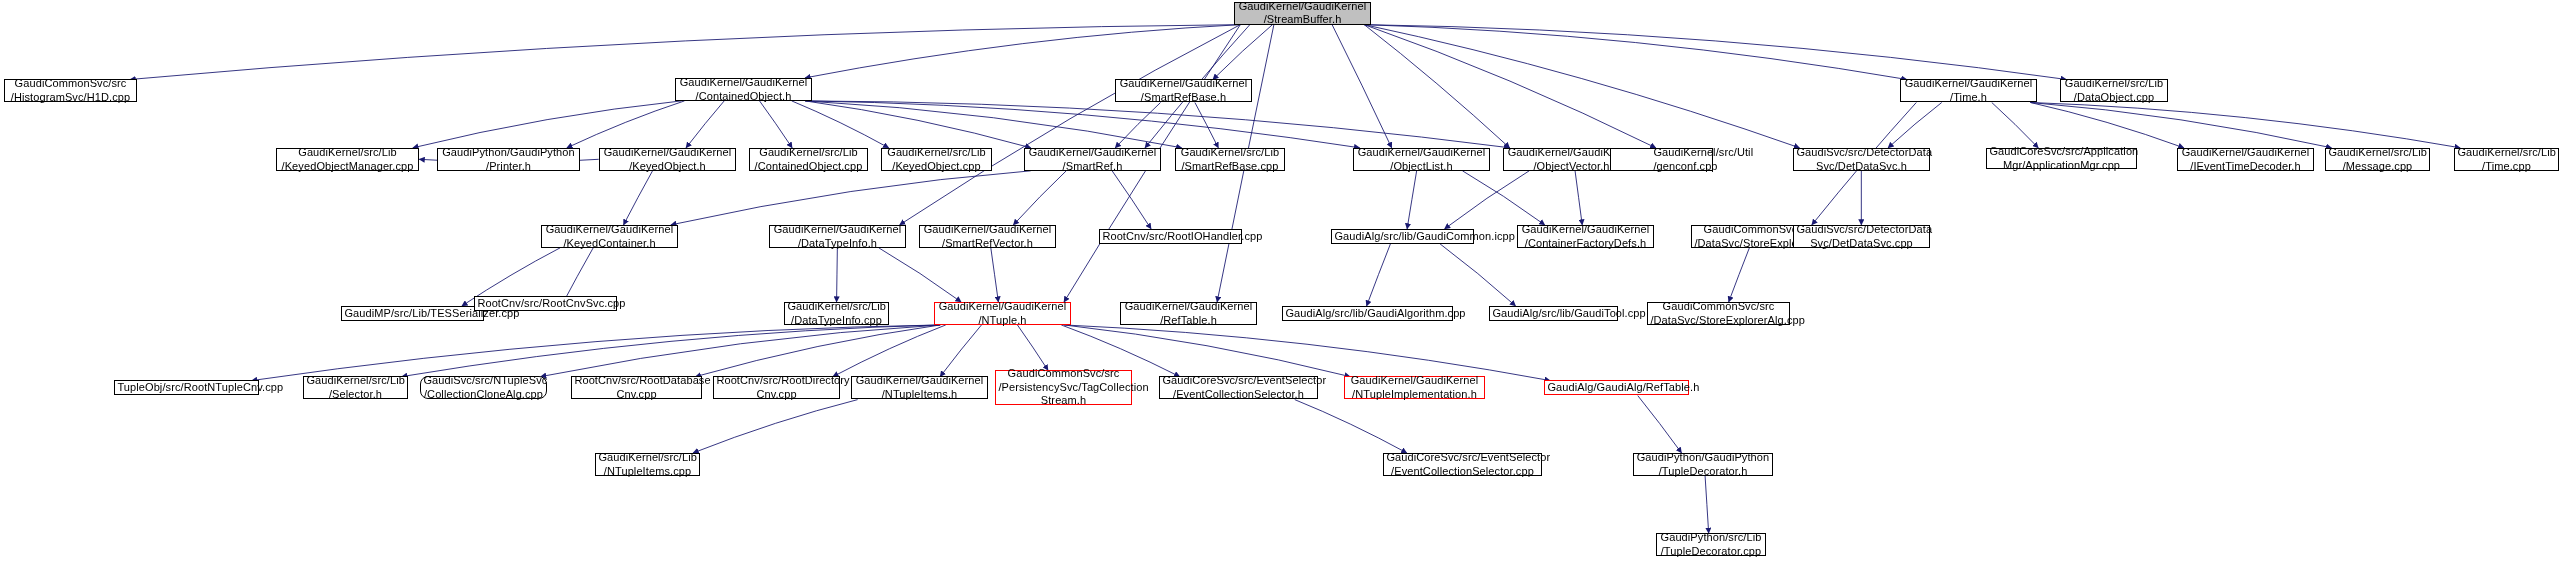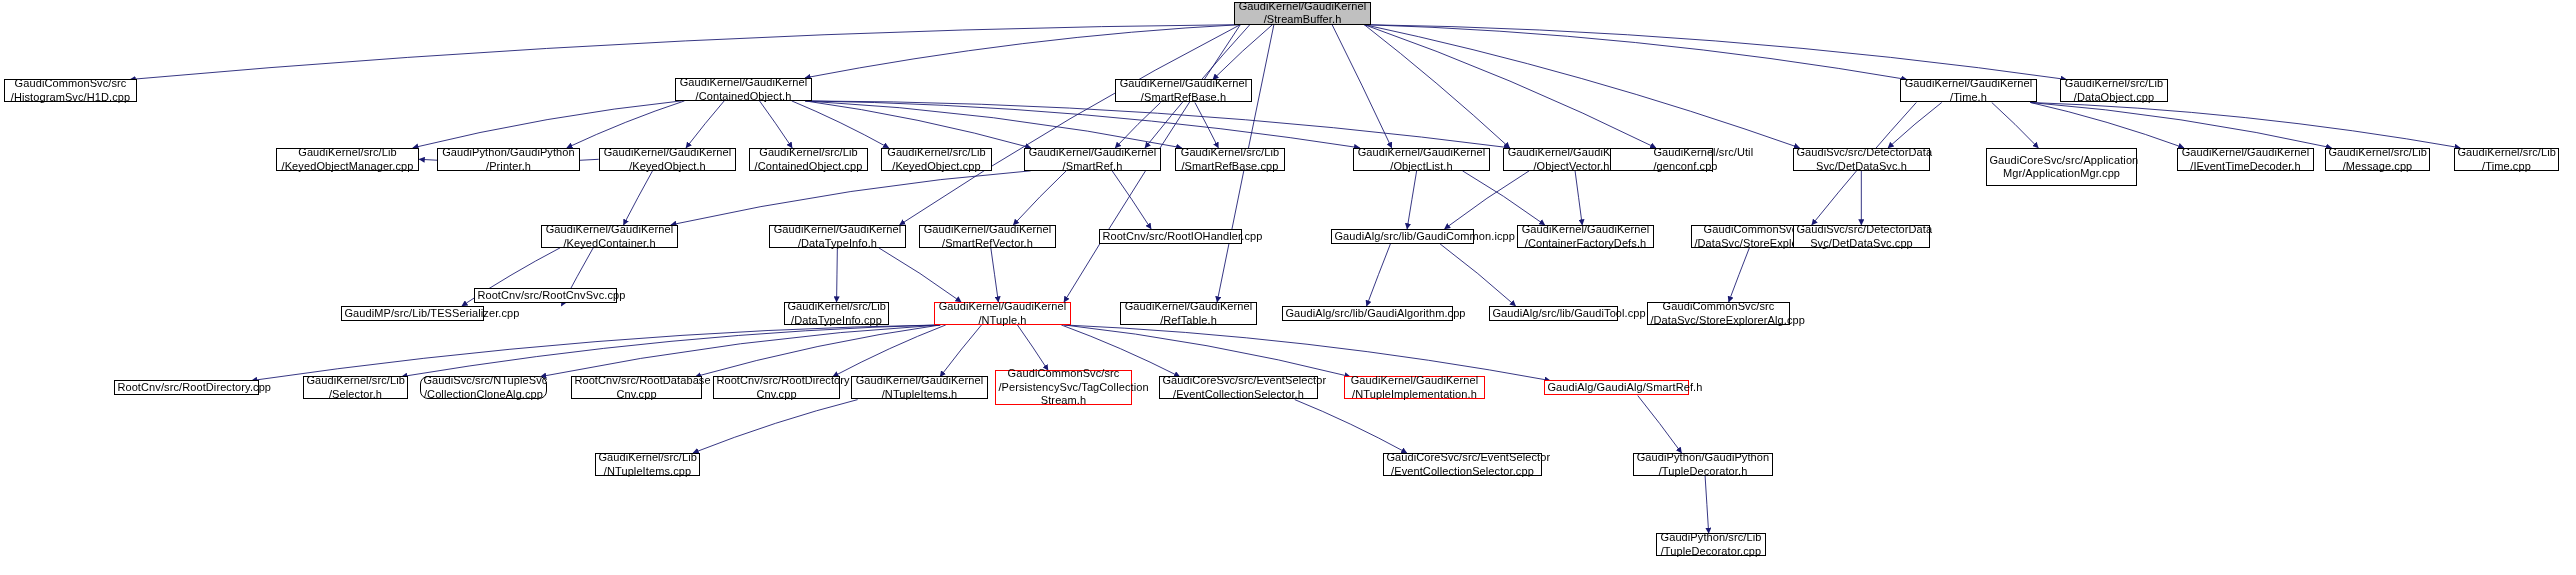--- a/index.html
+++ b/index.html
@@ -155,21 +155,21 @@
     <div class="node" style="left: 1175px; top: 148px; width: 110px; height: 23px;"><span class="label">GaudiKernel/src/Lib
 /SmartRefBase.cpp</span></div>
     <div class="node" style="left: 1353px; top: 148px; width: 137px; height: 23px;"><span class="label">GaudiKernel/GaudiKernel
 /ObjectList.h</span></div>
     <div class="node" style="left: 1503px; top: 148px; width: 137px; height: 23px;"><span class="label">GaudiKernel/GaudiKernel
 /ObjectVector.h</span></div>
     <div class="node" style="left: 1610px; top: 148px; width: 103px; height: 23px; padding-left: 40px;"><span class="label">GaudiKernel/src/Util
 /genconf.cpp</span></div>
     <div class="node" style="left: 1793px; top: 148px; width: 137px; height: 23px;"><span class="label">GaudiSvc/src/DetectorData
 Svc/DetDataSvc.h</span></div>
-    <div class="node" style="left: 1986px; top: 148px; width: 151px; height: 38px;"><span class="label">GaudiCoreSvc/src/Application
+    <div class="node" style="left: 1986px; top: 148px; width: 151px; height: 21px;"><span class="label">GaudiCoreSvc/src/Application
 Mgr/ApplicationMgr.cpp</span></div>
     <div class="node" style="left: 2177px; top: 148px; width: 137px; height: 23px;"><span class="label">GaudiKernel/GaudiKernel
 /IEventTimeDecoder.h</span></div>
     <div class="node" style="left: 2325px; top: 148px; width: 105px; height: 23px;"><span class="label">GaudiKernel/src/Lib
 /Message.cpp</span></div>
     <div class="node" style="left: 2454px; top: 148px; width: 105px; height: 23px;"><span class="label">GaudiKernel/src/Lib
 /Time.cpp</span></div>
     <div class="node" style="left: 541px; top: 225px; width: 137px; height: 23px;"><span class="label">GaudiKernel/GaudiKernel
 /KeyedContainer.h</span></div>
     <div class="node" style="left: 769px; top: 225px; width: 137px; height: 23px;"><span class="label">GaudiKernel/GaudiKernel
@@ -178,50 +178,50 @@
 /SmartRefVector.h</span></div>
     <div class="node" style="left: 1099px; top: 229px; width: 143px; height: 15px; align-items: center;"><span class="label">RootCnv/src/RootIOHandler.cpp</span></div>
     <div class="node" style="left: 1331px; top: 229px; width: 143px; height: 15px;"><span class="label">GaudiAlg/src/lib/GaudiCommon.icpp</span></div>
     <div class="node" style="left: 1517px; top: 225px; width: 137px; height: 23px;"><span class="label">GaudiKernel/GaudiKernel
 /ContainerFactoryDefs.h</span></div>
     <div class="node" style="left: 1691px; top: 225px; width: 137px; height: 23px;"><span class="label">GaudiCommonSvc/src
 /DataSvc/StoreExplorerAlg.h</span></div>
     <div class="node" style="left: 1793px; top: 225px; width: 137px; height: 23px;"><span class="label">GaudiSvc/src/DetectorData
 Svc/DetDataSvc.cpp</span></div>
     <div class="node" style="left: 341px; top: 306px; width: 143px; height: 15px;"><span class="label">GaudiMP/src/Lib/TESSerializer.cpp</span></div>
-    <div class="node" style="left: 474px; top: 288px; width: 143px; height: 15px;"><span class="label">RootCnv/src/RootCnvSvc.cpp</span></div>
+    <div class="node" style="left: 474px; top: 296px; width: 143px; height: 15px;"><span class="label">RootCnv/src/RootCnvSvc.cpp</span></div>
     <div class="node" style="left: 784px; top: 302px; width: 105px; height: 23px;"><span class="label">GaudiKernel/src/Lib
 /DataTypeInfo.cpp</span></div>
     <div class="node highlight" style="left: 934px; top: 302px; width: 137px; height: 23px;"><span class="label">GaudiKernel/GaudiKernel
 /NTuple.h</span></div>
     <div class="node" style="left: 1120px; top: 302px; width: 137px; height: 23px;"><span class="label">GaudiKernel/GaudiKernel
 /RefTable.h</span></div>
     <div class="node" style="left: 1282px; top: 306px; width: 171px; height: 15px;"><span class="label">GaudiAlg/src/lib/GaudiAlgorithm.cpp</span></div>
     <div class="node" style="left: 1489px; top: 306px; width: 129px; height: 15px;"><span class="label">GaudiAlg/src/lib/GaudiTool.cpp</span></div>
     <div class="node" style="left: 1647px; top: 302px; width: 143px; height: 23px;"><span class="label">GaudiCommonSvc/src
 /DataSvc/StoreExplorerAlg.cpp</span></div>
-    <div class="node" style="left: 114px; top: 380px; width: 145px; height: 15px;"><span class="label">RootCnv/src/RootDirectory.cpp</span></div>
+    <div class="node" style="left: 114px; top: 380px; width: 145px; height: 15px;"><span class="label">TupleObj/src/RootNTupleCnv.cpp</span></div>
     <div class="node" style="left: 303px; top: 376px; width: 105px; height: 23px;"><span class="label">GaudiKernel/src/Lib
 /Selector.h</span></div>
     <div class="node" style="left: 420px; top: 376px; width: 127px; height: 23px; border-radius: 8px;"><span class="label">GaudiSvc/src/NTupleSvc
 /CollectionCloneAlg.cpp</span></div>
     <div class="node" style="left: 571px; top: 376px; width: 131px; height: 23px;"><span class="label">RootCnv/src/RootDatabase
 Cnv.cpp</span></div>
     <div class="node" style="left: 713px; top: 376px; width: 127px; height: 23px;"><span class="label">RootCnv/src/RootDirectory
 Cnv.cpp</span></div>
     <div class="node" style="left: 851px; top: 376px; width: 137px; height: 23px;"><span class="label">GaudiKernel/GaudiKernel
 /NTupleItems.h</span></div>
     <div class="node highlight" style="left: 995px; top: 370px; width: 137px; height: 35px;"><span class="label">GaudiCommonSvc/src
 /PersistencySvc/TagCollection
 Stream.h</span></div>
     <div class="node" style="left: 1159px; top: 376px; width: 159px; height: 23px;"><span class="label">GaudiCoreSvc/src/EventSelector
 /EventCollectionSelector.h</span></div>
     <div class="node highlight" style="left: 1344px; top: 376px; width: 141px; height: 23px;"><span class="label">GaudiKernel/GaudiKernel
 /NTupleImplementation.h</span></div>
-    <div class="node highlight" style="left: 1544px; top: 380px; width: 145px; height: 15px;"><span class="label">GaudiAlg/GaudiAlg/SmartRef.h</span></div>
+    <div class="node highlight" style="left: 1544px; top: 380px; width: 145px; height: 15px;"><span class="label">GaudiAlg/GaudiAlg/RefTable.h</span></div>
     <div class="node" style="left: 595px; top: 453px; width: 105px; height: 23px;"><span class="label">GaudiKernel/src/Lib
 /NTupleItems.cpp</span></div>
     <div class="node" style="left: 1383px; top: 453px; width: 159px; height: 23px;"><span class="label">GaudiCoreSvc/src/EventSelector
 /EventCollectionSelector.cpp</span></div>
     <div class="node" style="left: 1633px; top: 453px; width: 140px; height: 23px;"><span class="label">GaudiPython/GaudiPython
 /TupleDecorator.h</span></div>
     <div class="node" style="left: 1656px; top: 533px; width: 110px; height: 23px; align-items: center;"><span class="label">GaudiPython/src/Lib
 /TupleDecorator.cpp</span></div>
   </div>
 

